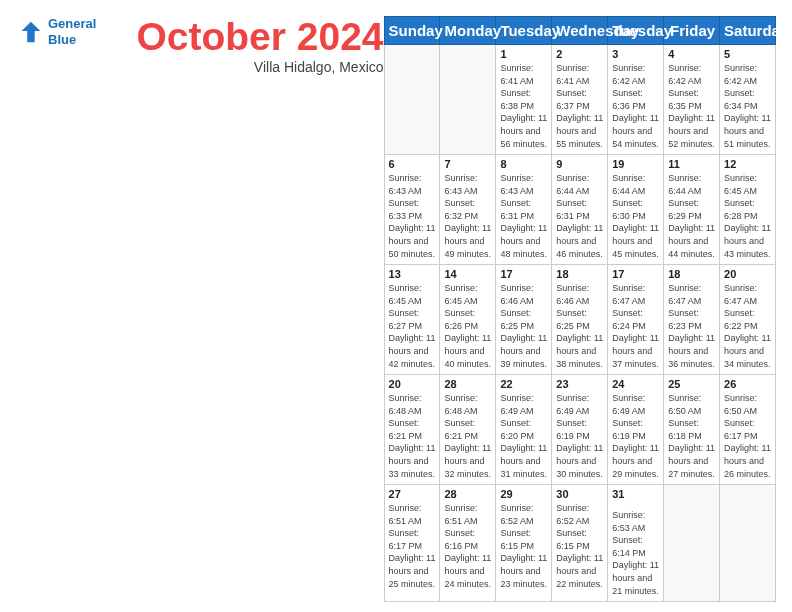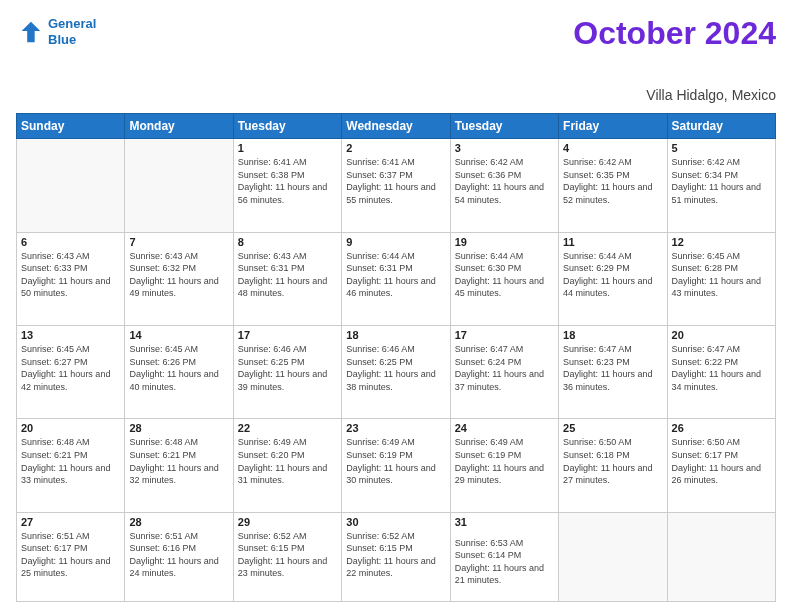--- a/index.html
+++ b/index.html
@@ -8,21 +8,21 @@
       background: #fff;
       width: 792px;
       height: 612px;
       overflow: hidden;
     }
     .page {
       width: 792px;
       height: 612px;
       padding: 16px 16px 10px 16px;
       display: flex;
-      flex-direction: column;
+      flex-direction: row;
     }
     .header {
       display: flex;
       justify-content: space-between;
       align-items: flex-start;
       margin-bottom: 10px;
     }
     .logo {
       display: flex;
       align-items: center;
@@ -36,44 +36,44 @@
     }
     .logo-text .blue { color: #1a6fbb; }
     .logo-icon {
       width: 28px;
       height: 28px;
     }
     .title-block {
       text-align: right;
     }
     .month-title {
-      font-size: 32px;
+      font-size: 39px;
       font-weight: bold;
-      color: #6d28d9;
+      color: #ef4444;
       line-height: 1.1;
+      margin-left: 40px;
     }
     .location {
       font-size: 14px;
       color: #444;
-      margin-top: 36px;
     }
     .calendar {
       flex: 1;
       border: 1px solid #ccc;
       border-collapse: collapse;
       width: 100%;
       table-layout: fixed;
     }
     .calendar th {
       background: #2176c7;
       color: #fff;
-      font-size: 12px;
+      font-size: 15px;
       font-weight: bold;
       padding: 5px 4px;
-      text-align: left;
+      text-align: right;
       border: 1px solid #1a5fa0;
     }
     .calendar td {
       border: 1px solid #ccc;
       vertical-align: top;
       padding: 3px 4px;
       font-size: 9.5px;
       color: #333;
       background: #fff;
       height: 82px;

